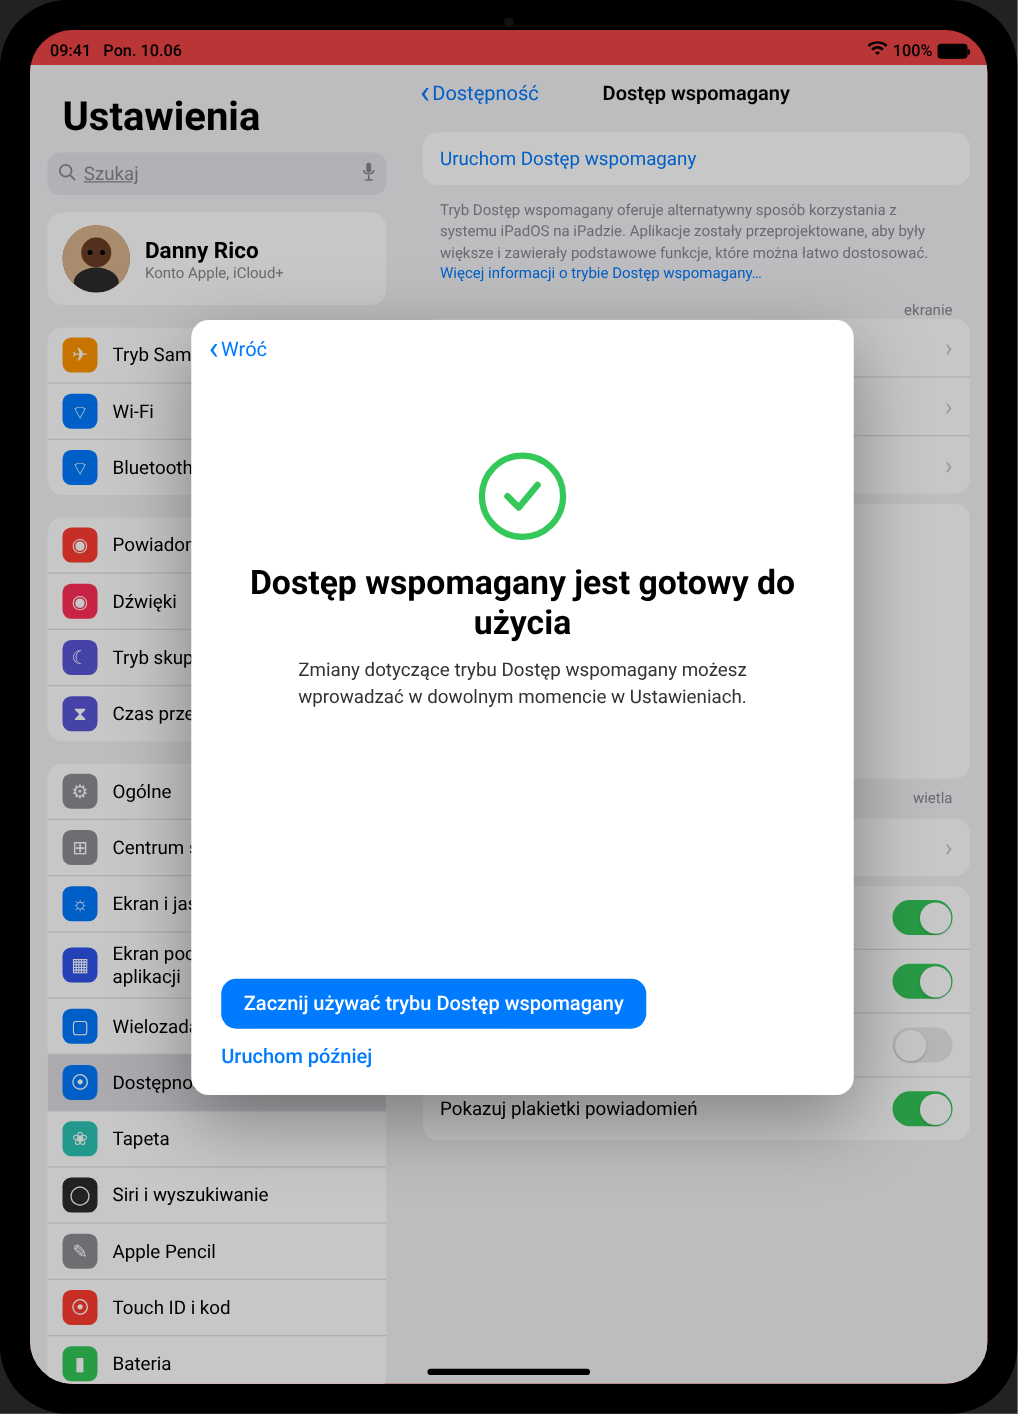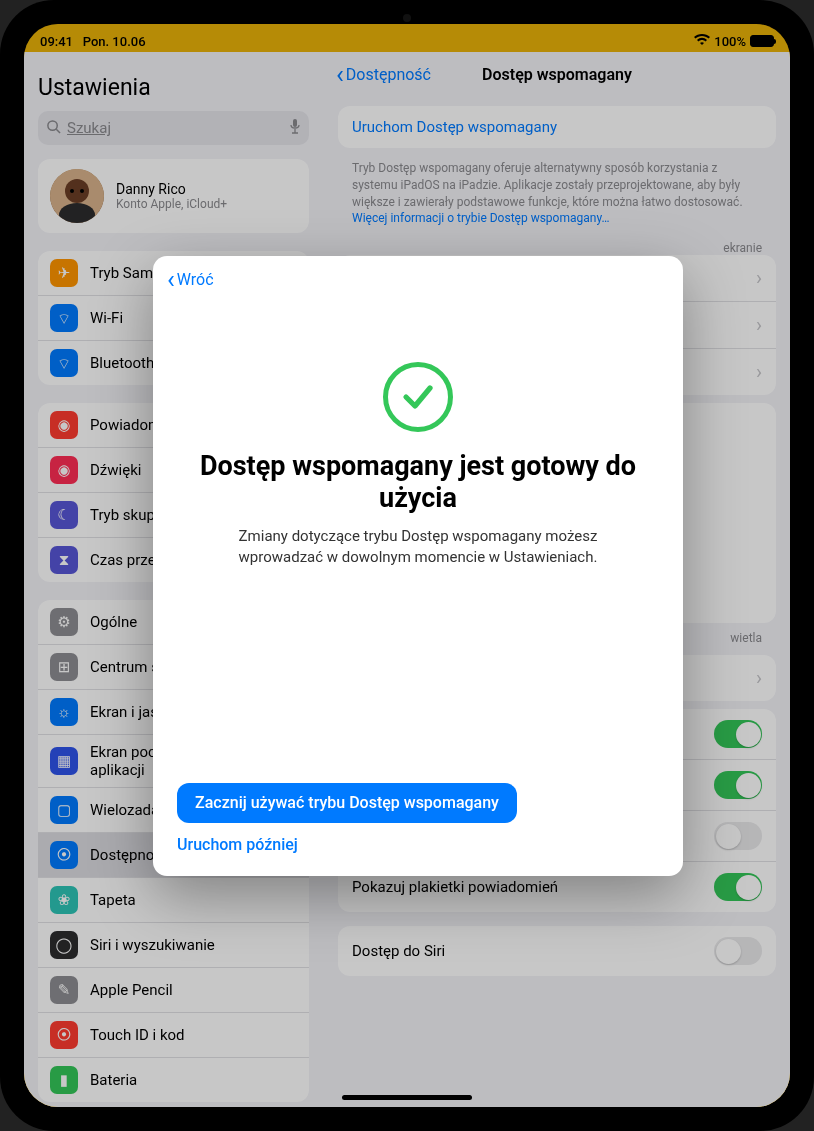--- a/index.html
+++ b/index.html
@@ -2,21 +2,21 @@
 <html><head>
 <meta charset="utf-8">
 <style>
   * { box-sizing: border-box; margin: 0; padding: 0; font-family: -apple-system, BlinkMacSystemFont, "Segoe UI", Roboto, sans-serif; }
   body { background:#222; display:flex; justify-content:center; }
   .device {
     width:814px; height:1131px; background:#000; border-radius:54px; padding:24px;
     position:relative;
   }
   .screen {
-    width:100%; height:100%; background:#eab308; border-radius:34px; overflow:hidden; position:relative;
+    width:100%; height:100%; background:#ef4444; border-radius:34px; overflow:hidden; position:relative;
   }
   .camera { position:absolute; top:14px; left:50%; transform:translateX(-50%); width:8px; height:8px; border-radius:50%; background:#111; z-index:100;}
   
   .status-bar {
     display:flex; justify-content:space-between; align-items:center;
     padding:6px 16px 0 16px; font-size:13px; font-weight:500; color:#000;
     height:28px;
   }
   .status-right { display:flex; align-items:center; gap:4px; }
   .wifi, .battery { display:inline-block; }
@@ -24,38 +24,38 @@
     width:24px; height:12px; border:1px solid #000; border-radius:3px; position:relative;
     background:#000;
   }
   .battery::after { content:''; position:absolute; right:-3px; top:3px; width:2px; height:5px; background:#000; border-radius:0 2px 2px 0;}
   .content { display:flex; height:calc(100% - 28px); }
   
   .sidebar {
     width:300px; background:#f2f2f7; padding:8px 14px 0 14px; overflow:hidden;
     border-right:1px solid rgba(0,0,0,0);
   }
-  .app-title { font-size:23px; font-weight:400; color:#000; margin:14px 0 10px 0;}
+  .app-title { font-size:32px; font-weight:700; color:#000; margin:14px 0 10px 12px;}
   .search {
     display:flex; align-items:center; background:#e4e4ea; border-radius:10px;
     padding:7px 8px; color:#8a8a8e; font-size:15px; gap:6px; 
   }
   .search span.label { flex:1;text-decoration:underline; }
   .mic { font-size:15px; }
   .card {
     margin-top:14px; background:#fff; border-radius:12px; padding:10px 12px; display:flex;
     gap:12px; align-items:center;
   }
   .avatar {
     width:54px; height:54px; border-radius:50%; background:linear-gradient(#c59a6a,#8b5e3c);
     flex:0 0 54px; display:flex; align-items:center; justify-content:center; color:#fff;
     overflow:hidden;
   }
   .avatar svg { width:100%; height:100%; }
-  .account-name { font-size:14px; font-weight:400; color:#000;}
+  .account-name { font-size:18px; font-weight:700; color:#000;}
   .account-sub { font-size:12px; color:#8a8a8e;}
   .group { margin-top:18px; background:#fff; border-radius:12px; overflow:hidden;}
   .row {
     display:flex; align-items:center; gap:12px; padding:8px 12px; font-size:15px; color:#000;
     border-bottom:0.5px solid #e0e0e4; min-height:40px;
   }
   .row:last-child { border-bottom:none; }
   .row.selected { background:#dcdce1; }
   .row-icon {
     width:28px; height:28px; border-radius:7px; flex:0 0 28px; display:flex;
@@ -336,26 +336,20 @@
               <div class="row">
                 <span>Pokazuj poziom baterii na ekranie początkowym</span>
                 <div class="toggle off"></div>
               </div>
               <div class="row">
                 <span>Pokazuj plakietki powiadomień</span>
                 <div class="toggle on"></div>
               </div>
             </div>
 
-          <div class="cell-group" style="margin-top:14px;">
-            <div class="row">
-              <span>Dostęp do Siri</span>
-              <div class="toggle off"></div>
-            </div>
-          </div>
         </div>
       </div>
     </div>
 
     <div class="dimmer">
       <div class="modal">
         <div class="modal-back">
           <span>Wróć</span>
         </div>
         <div class="modal-center">

